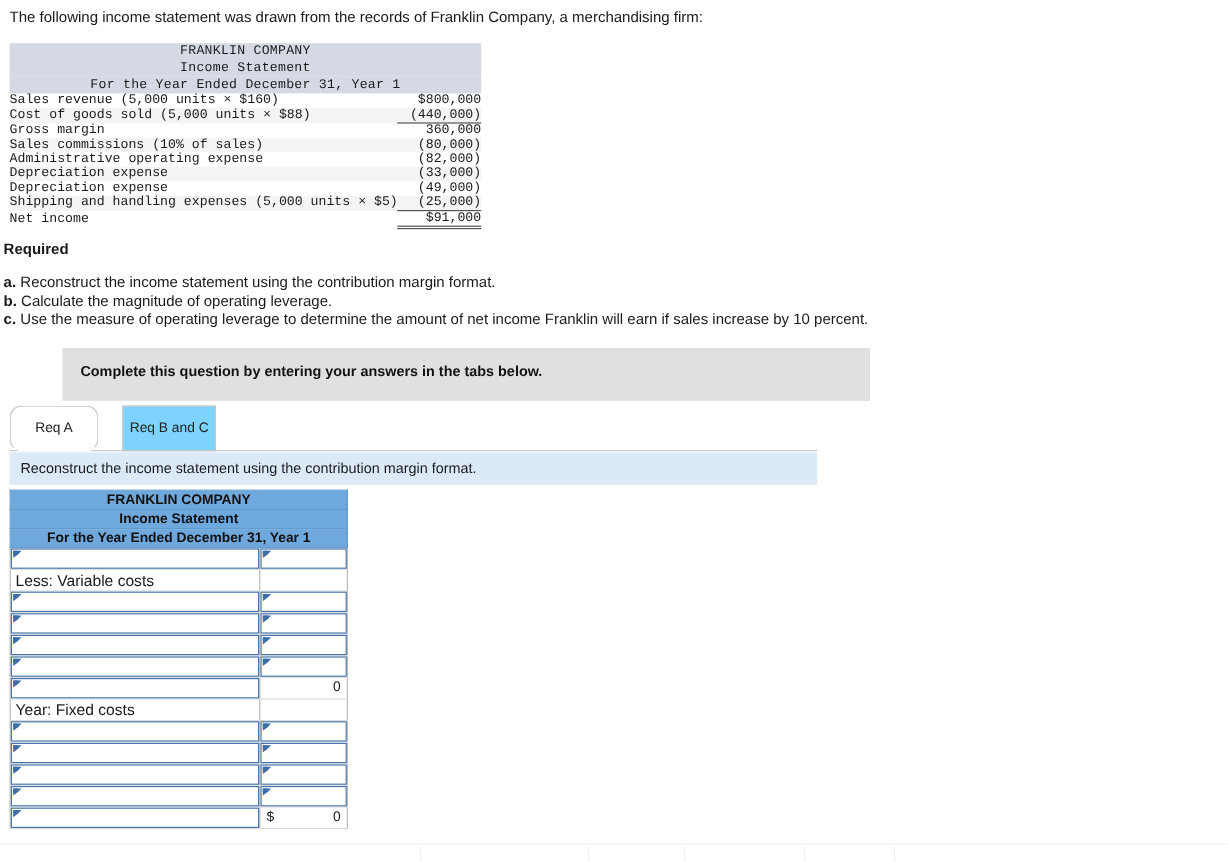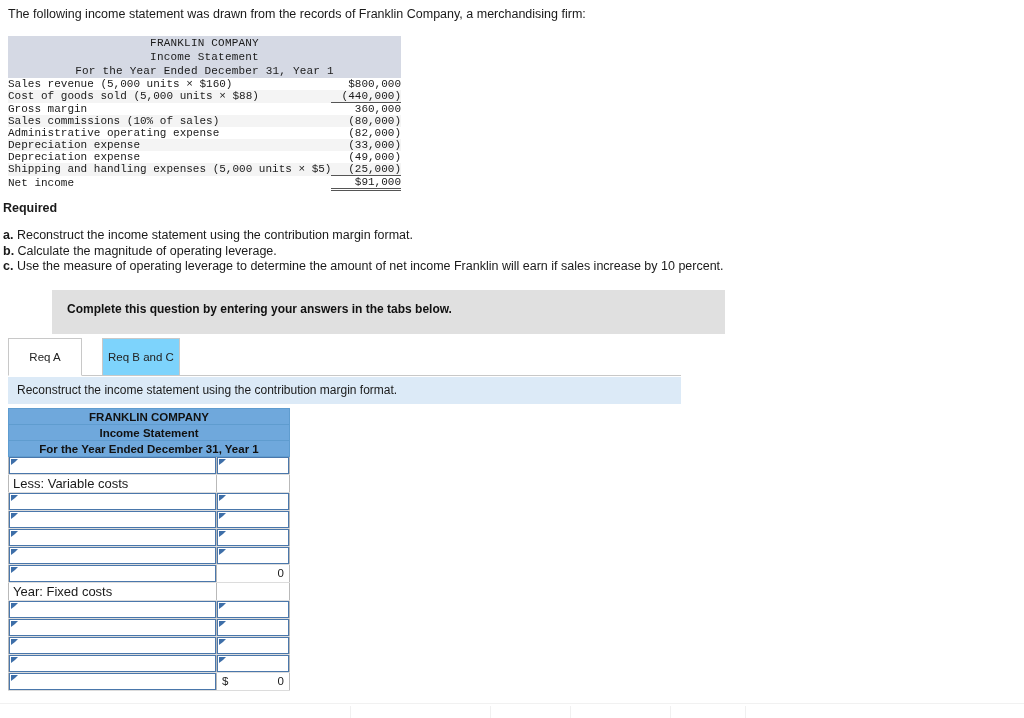--- a/index.html
+++ b/index.html
@@ -78,21 +78,21 @@
     width: 673px; height: 38px;
     border-bottom: 1px solid #c8c8c8;
   }
   .tab {
     position: absolute; top: 0; height: 38px;
     display: flex; align-items: center; justify-content: center;
     font-size: 11.5px; color: #222;
     border: 1px solid #c8c8c8;
     cursor: default;
   }
-  .tab.active { left: 0; width: 74px; background: #ffffff; border-bottom-color: #ffffff; }
+  .tab.active { left: 0; width: 74px; background: #ffffff; border-bottom-color: #ffffff; border-radius: 10px; }
   .tab.inactive { left: 74px; width: 78px; background: #7dd3fc; border-bottom-color: #c8c8c8; margin-left: 20px; }
 
   
   .blue-strip {
     position: absolute; left: 8px; top: 377px;
     width: 673px; height: 27px;
     background: #dceaf7;
   }
   .blue-strip span {
     position: absolute; left: 9px; top: 6px;

